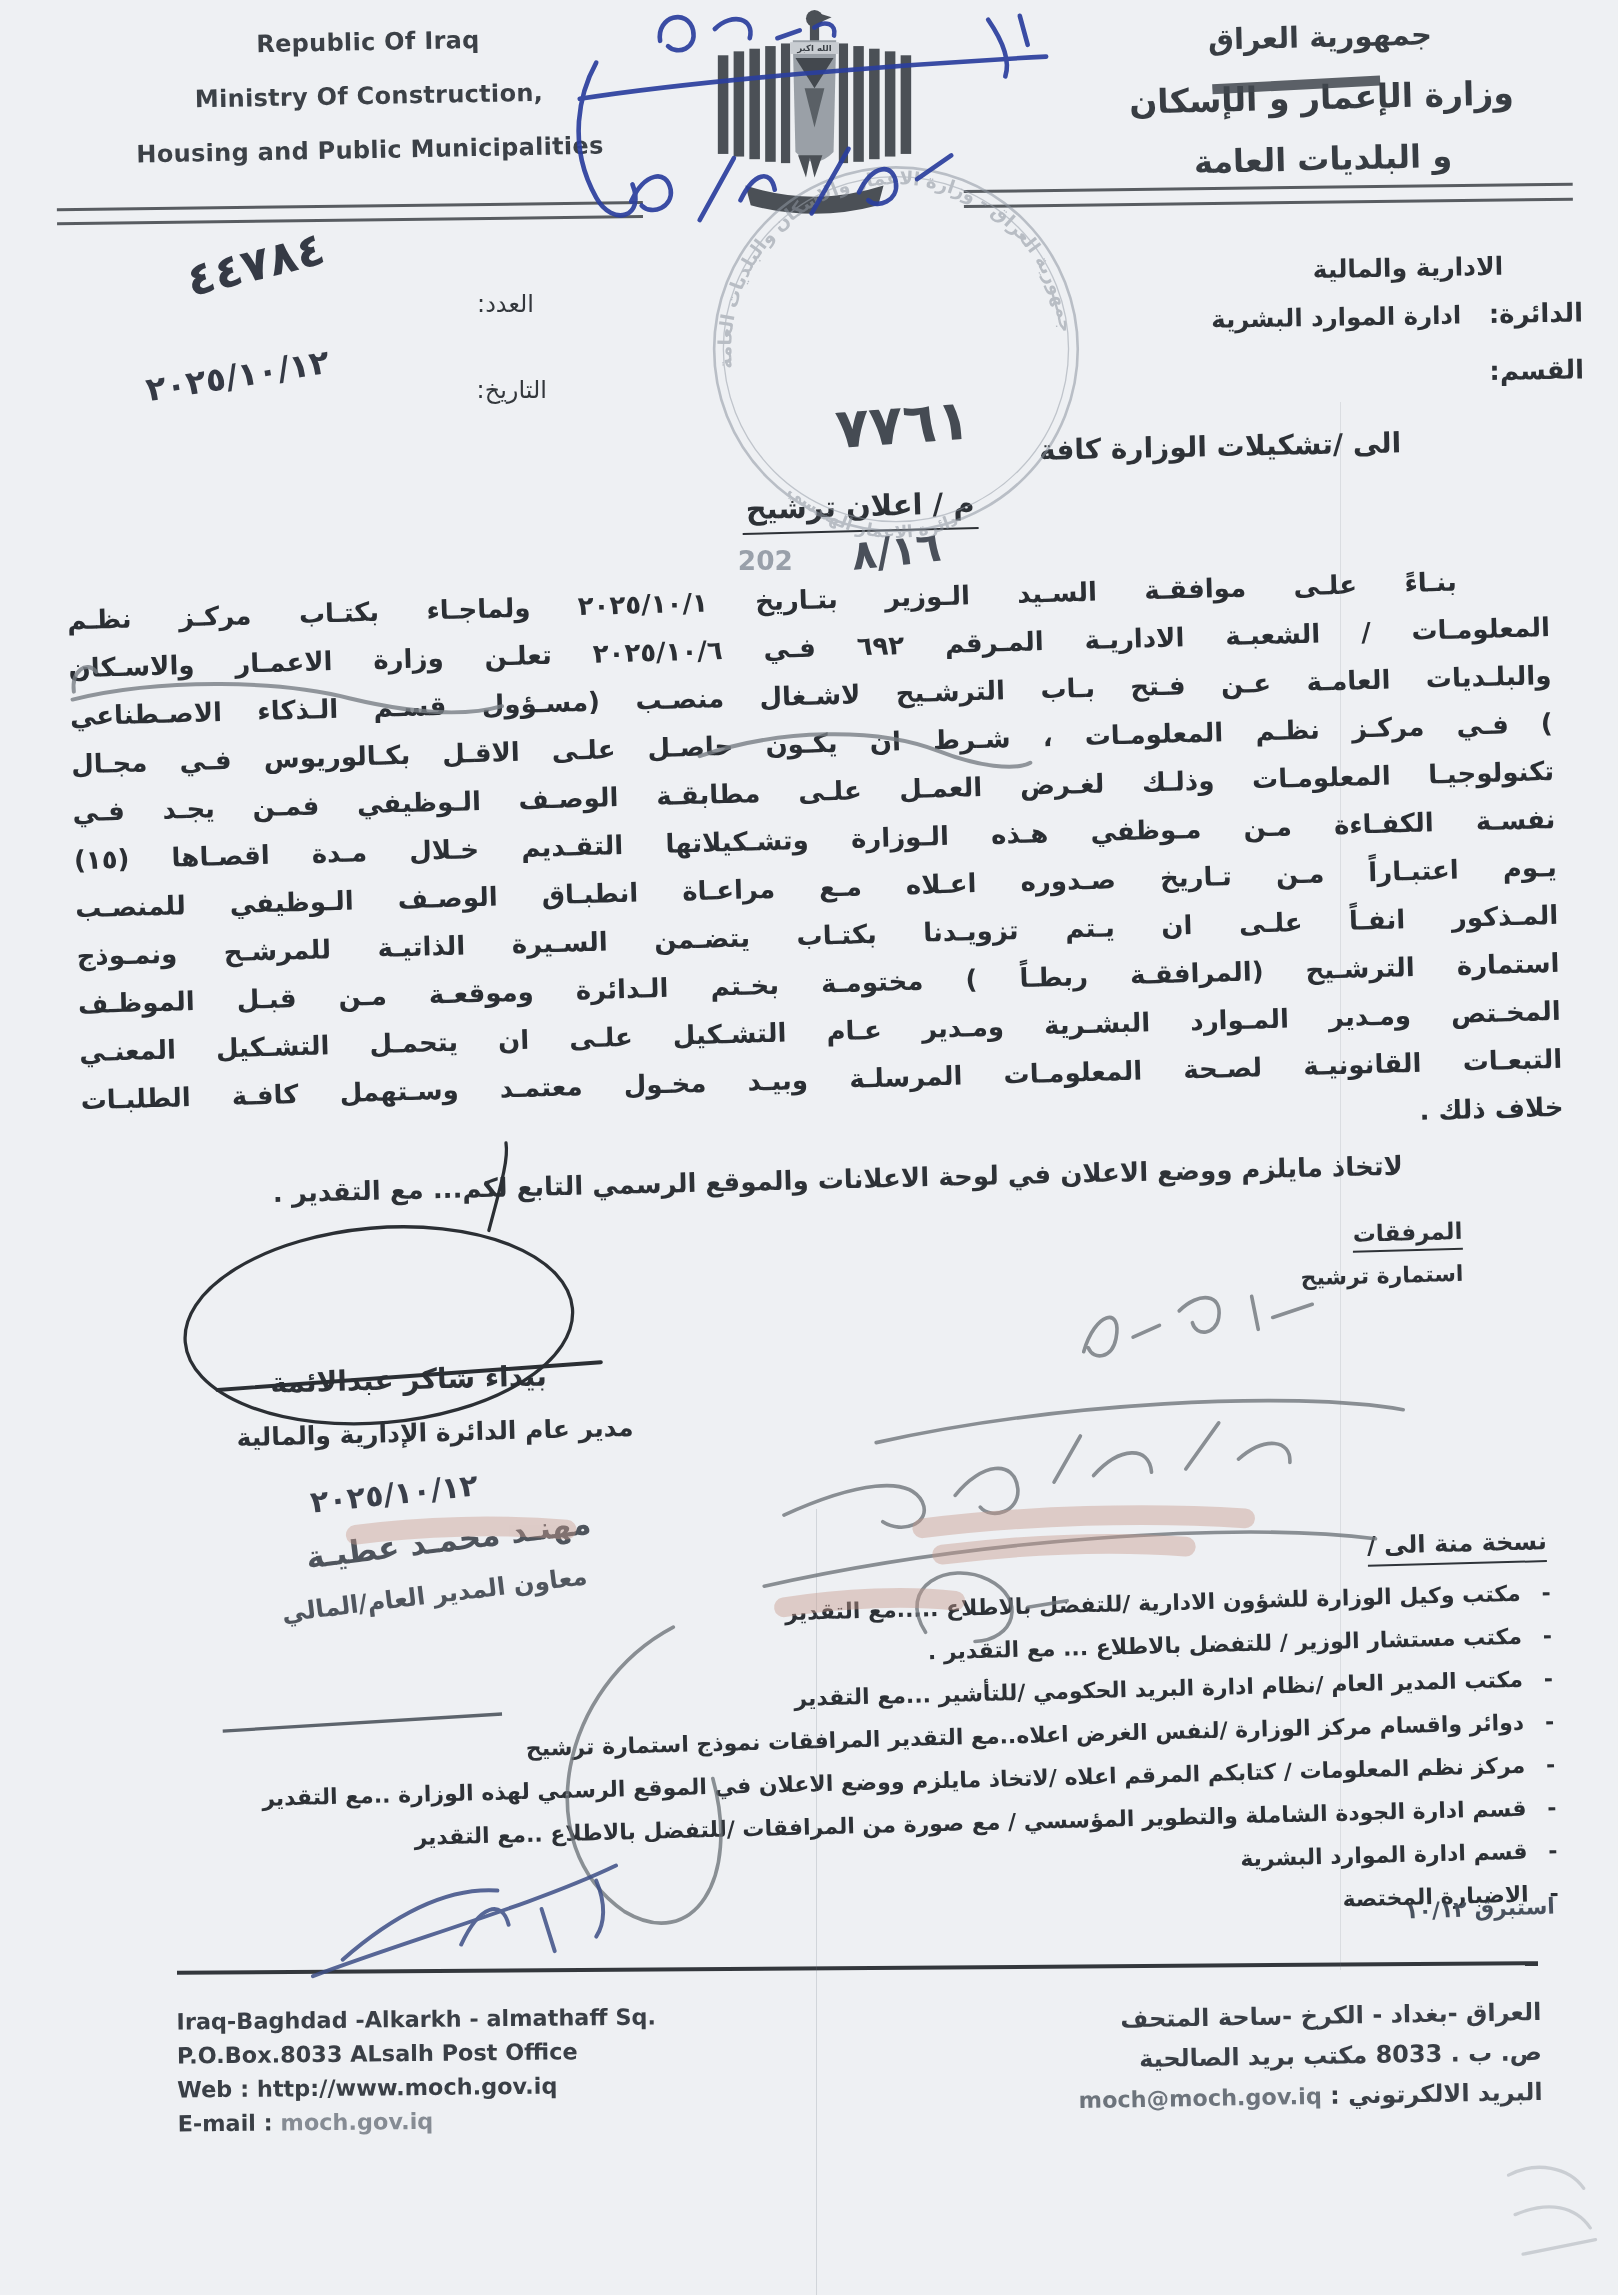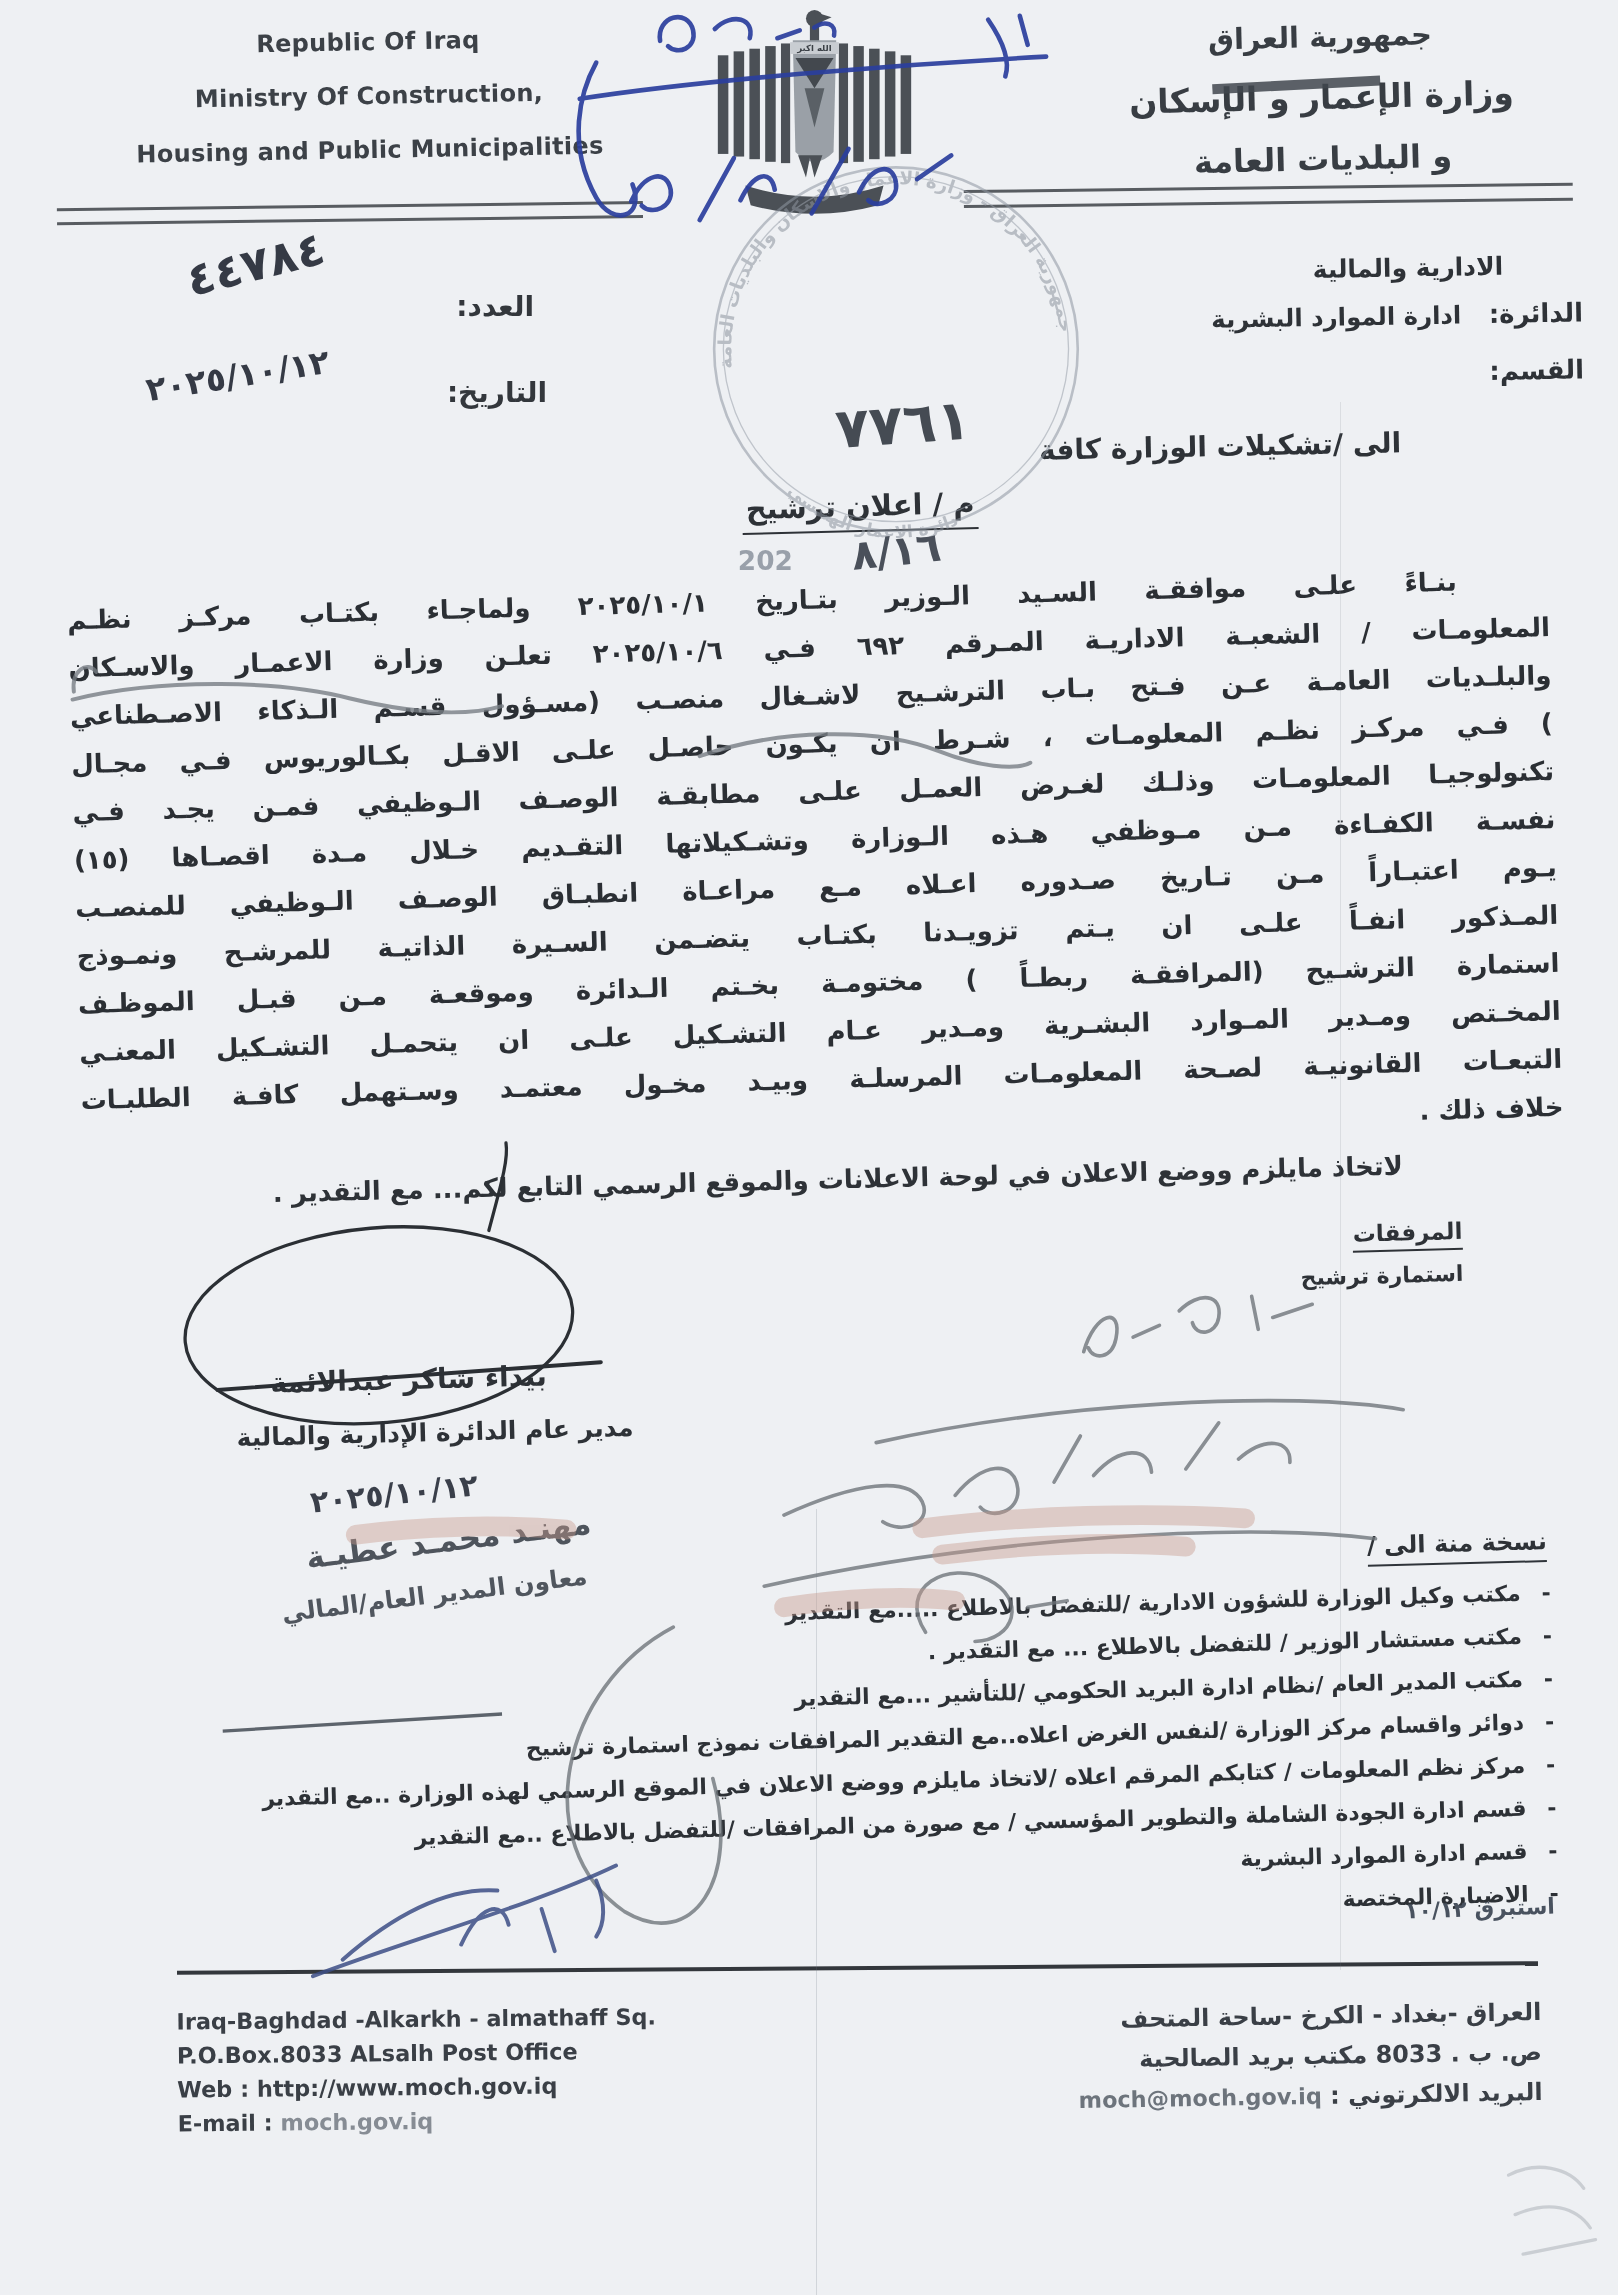--- a/index.html
+++ b/index.html
@@ -20,21 +20,21 @@
   .hdr-ar .l2{font-size:33px;line-height:63px;letter-spacing:1.3px;}
   .hdr-ar .l3{font-size:32px;line-height:61px;letter-spacing:1.3px;}
   .rule-wrap{left:0;top:0;width:1618px;height:264px;transform:rotate(-0.7deg);}
   .rule{position:absolute;height:3.3px;background:#3d4247;opacity:.85;}
   .r1a{left:56px;top:199px;width:586px;}
   .r1b{left:56px;top:213px;width:586px;}
   .r2a{left:963px;top:192px;width:609px;}
   .r2b{left:963px;top:207px;width:609px;}
   
   .meta-left{left:99px;top:277px;width:461px;direction:rtl;}
-  .meta-label{font-weight:bold;font-size:28px;color:#33373c;}
+  .meta-label{font-weight:normal;font-size:24px;color:#33373c;}
   .num-label{right:26px;top:13px;}
   .date-label{right:13px;top:99px;text-align:right;}
   .hand{font-weight:bold;color:#353a45;}
   .hand-number{left:86px;top:-40px;font-size:46px;transform:rotate(-14deg);letter-spacing:9.2px;}
   .hand-date{left:46px;top:79px;font-size:33px;transform:rotate(-9deg);letter-spacing:4px;}
   .meta-right{right:36px;top:254px;width:422px;direction:rtl;}
   .mr-row{position:absolute;right:0;white-space:nowrap;font-weight:bold;}
   .mr1{right:79px;top:0;font-size:25px;}
   .mr2{top:47px;font-size:26px;}
   .mr2 .val{font-size:24.4px;margin-right:18.4px;}

